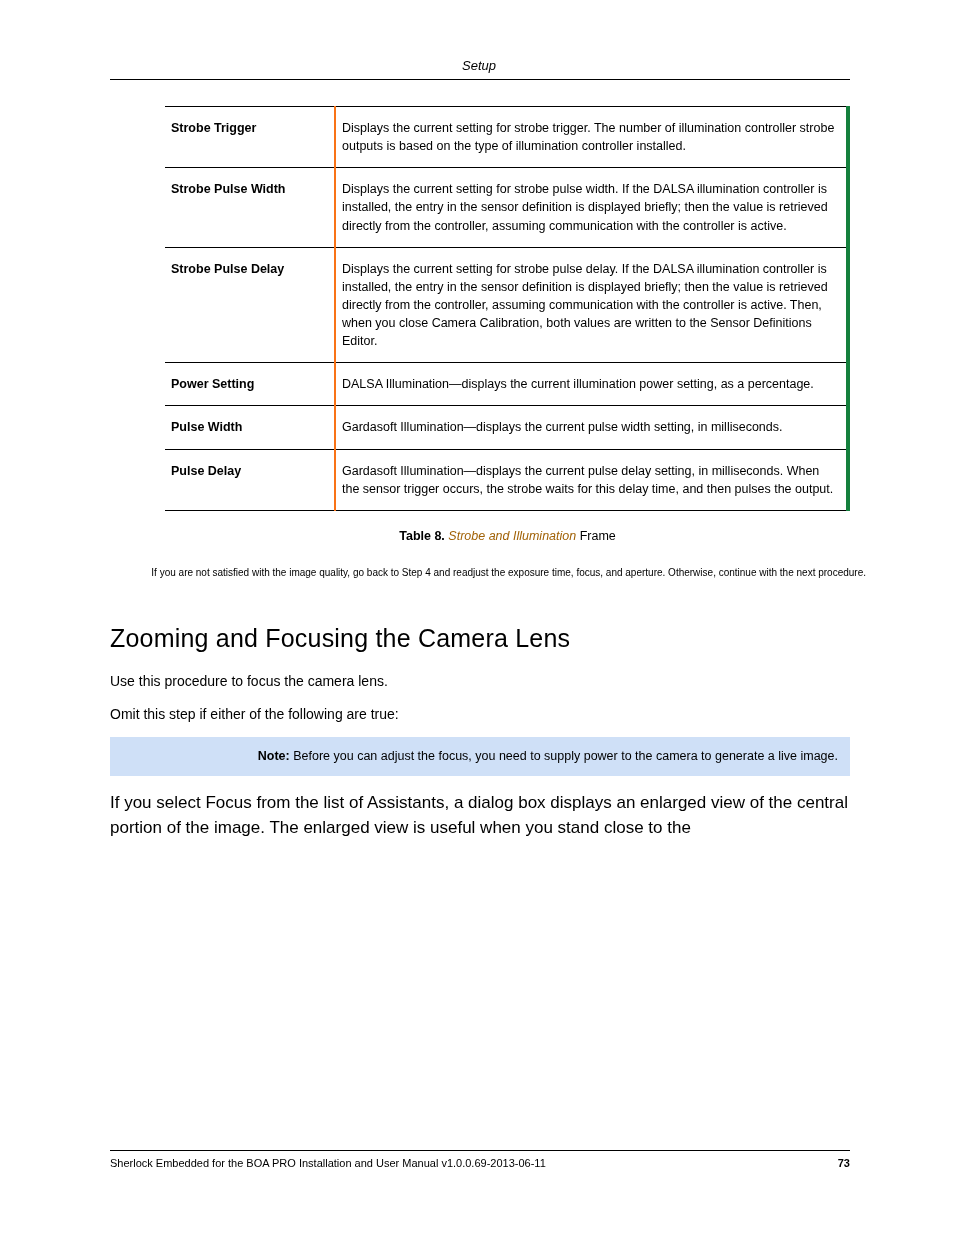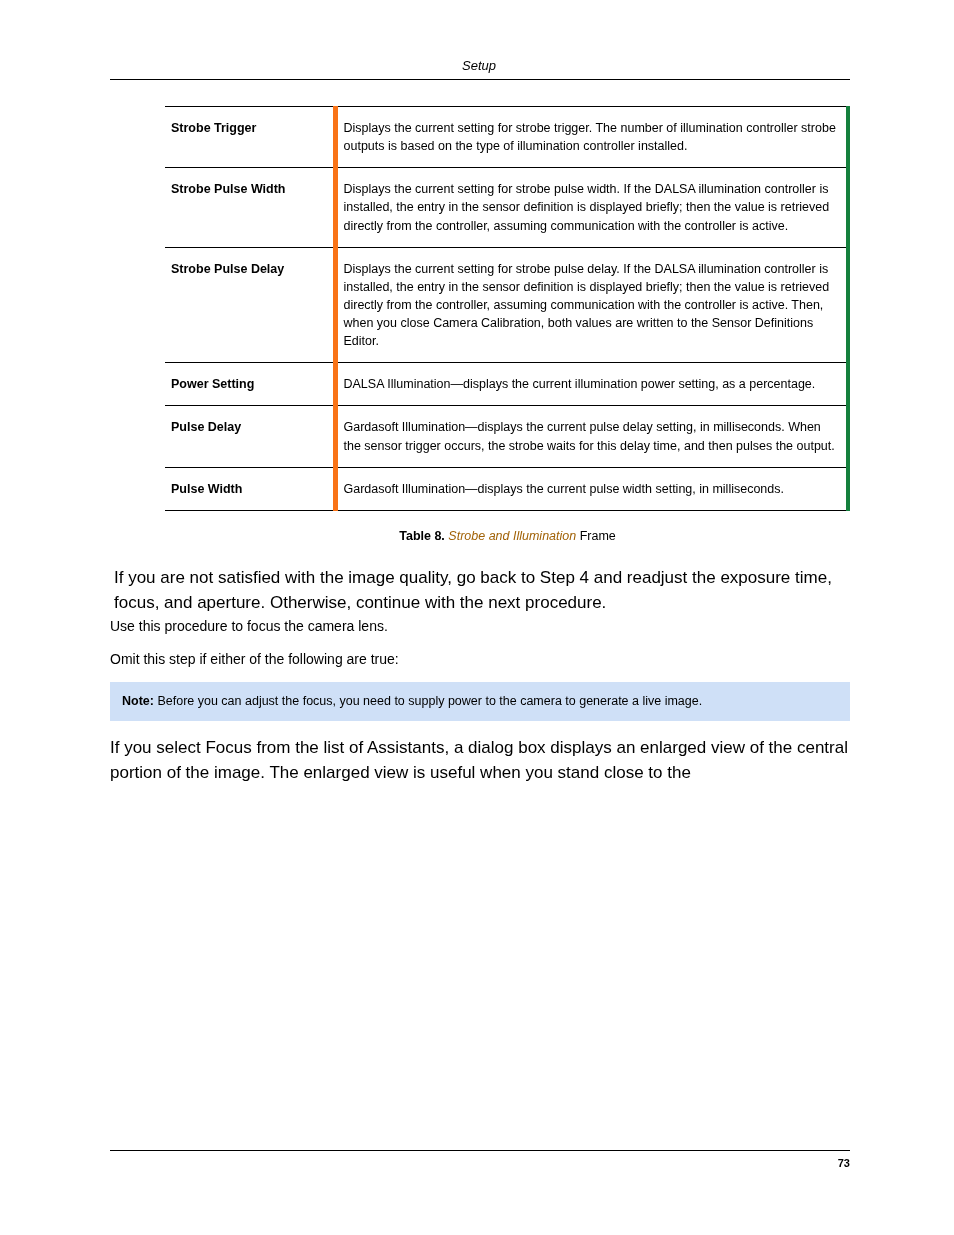--- a/index.html
+++ b/index.html
@@ -35,43 +35,44 @@
   }
   table.tbl td {
     border-top: 1px solid #000;
     border-bottom: 1px solid #000;
     padding: 12px 10px 12px 6px;
     vertical-align: top;
   }
   table.tbl td:first-child {
     width: 170px;
     font-weight: bold;
-    border-right: 5px solid #f97316;
+    border-right: 2px solid #f97316;
     margin-top: 24px;
   }
   table.tbl td:last-child {
     border-right: 4px solid #15803d;
   }
 
   .caption {
     margin-left: 55px;
     font-size: 12.5px;
     text-align: center;
     width: 685px;
     margin-top: 18px;
   }
   .caption .num { font-weight: bold; }
   .caption .link { color: #a16207; font-style: italic; }
 
   .after-table {
-    margin-left: 4px;
-    font-size: 17px;
+    margin-left: 16px;
+    font-size: 10px;
     line-height: 1.5;
     margin-top: 22px;
     width: 740px;
+    text-align: right;
   }
 
   h2.section {
     font-family: "Helvetica Neue", Helvetica, Arial, sans-serif;
     font-weight: 300;
     font-size: 25px;
     margin-top: 44px;
     margin-bottom: 18px;
     letter-spacing: 0.2px;
   }
@@ -81,20 +82,21 @@
     line-height: 1.5;
     margin-bottom: 12px;
   }
 
   .note-box {
     background: #cfe0f7;
     padding: 10px 12px;
     font-size: 12.5px;
     line-height: 1.5;
     margin-top: 8px;
+    text-align: right;
   }
   .note-box b { font-weight: bold; }
 
   .below-note {
     font-size: 17px;
     line-height: 1.5;
     margin-top: 14px;
   }
 
   .footer {
@@ -134,46 +136,48 @@
       </tr>
       <tr>
         <td>Strobe Pulse Delay</td>
         <td>Displays the current setting for strobe pulse delay. If the DALSA illumination controller is installed, the entry in the sensor definition is displayed briefly; then the value is retrieved directly from the controller, assuming communication with the controller is active. Then, when you close Camera Calibration, both values are written to the Sensor Definitions Editor.</td>
       </tr>
       <tr>
         <td>Power Setting</td>
         <td>DALSA Illumination—displays the current illumination power setting, as a percentage.</td>
       </tr>
       <tr>
+        <td>Pulse Width</td>
+        <td>Gardasoft Illumination—displays the current pulse width setting, in milliseconds.</td>
+      </tr>
+      <tr>
         <td>Pulse Delay</td>
         <td>Gardasoft Illumination—displays the current pulse delay setting, in milliseconds. When the sensor trigger occurs, the strobe waits for this delay time, and then pulses the output.</td>
-      </tr>
-      <tr>
-        <td>Pulse Width</td>
-        <td>Gardasoft Illumination—displays the current pulse width setting, in milliseconds.</td>
       </tr>
     </tbody>
   </table>
 
   <div class="caption">
     <span class="num">Table 8.</span>
     <span> </span><span class="link">Strobe and Illumination</span><span> Frame</span>
   </div>
 
   <p class="after-table">If you are not satisfied with the image quality, go back to Step 4 and readjust the exposure time, focus, and aperture. Otherwise, continue with the next procedure.</p>
 
+  <h2 class="section">Zooming and Focusing the Camera Lens</h2>
 
   <p class="body-para">Use this procedure to focus the camera lens.</p>
   <p class="body-para">Omit this step if either of the following are true:</p>
 
   <div class="note-box">
     <b>Note: </b><span>Before you can adjust the focus, you need to supply power to the camera to generate a live image.</span>
   </div>
 
   <p class="below-note">If you select Focus from the list of Assistants, a dialog box displays an enlarged view of the central portion of the image. The enlarged view is useful when you stand close to the</p>
 </div>
 
 <div class="footer">
   <hr class="footer-rule">
   <div class="footer-text clearfix">
+    <span class="left">Sherlock Embedded for the BOA PRO Installation and User Manual v1.0.0.69-2013-06-11</span>
     <span class="right">73</span>
   </div>
 </div>
 
 </body></html>

